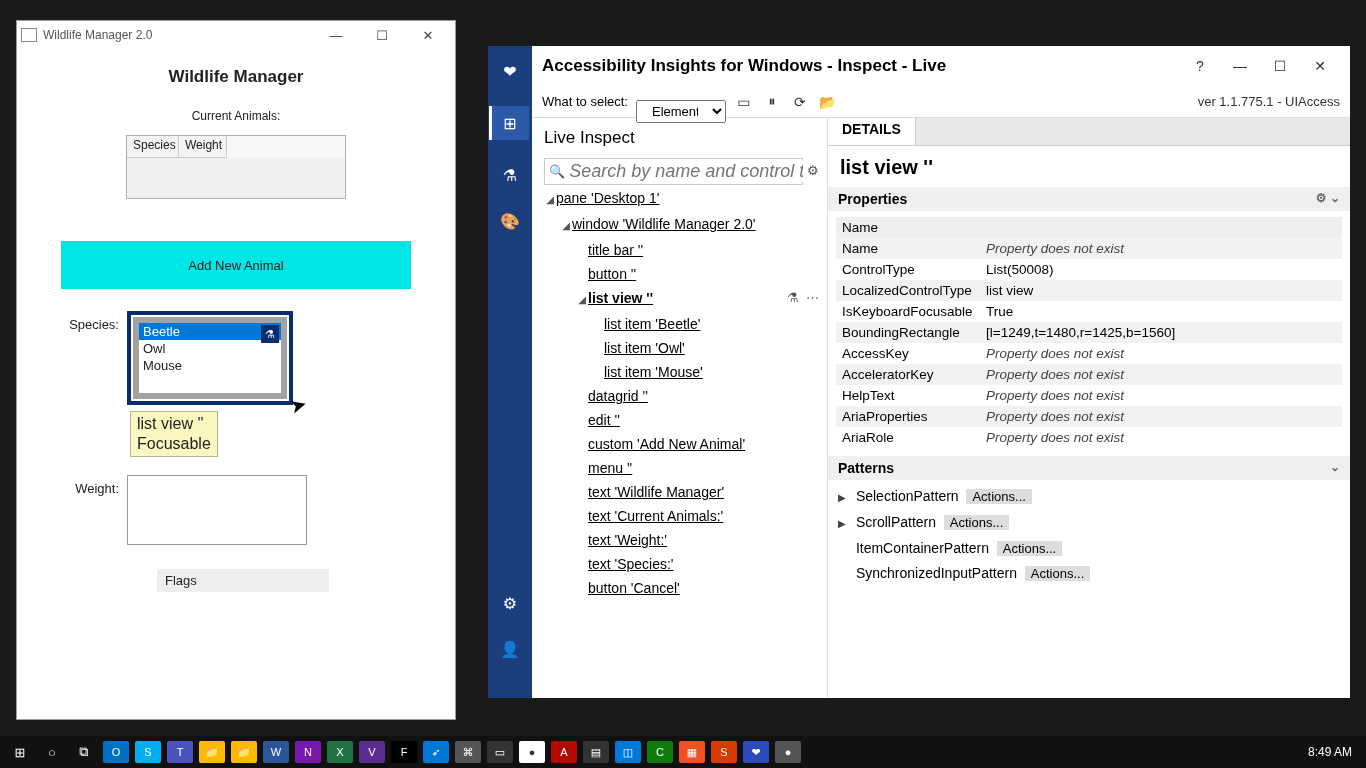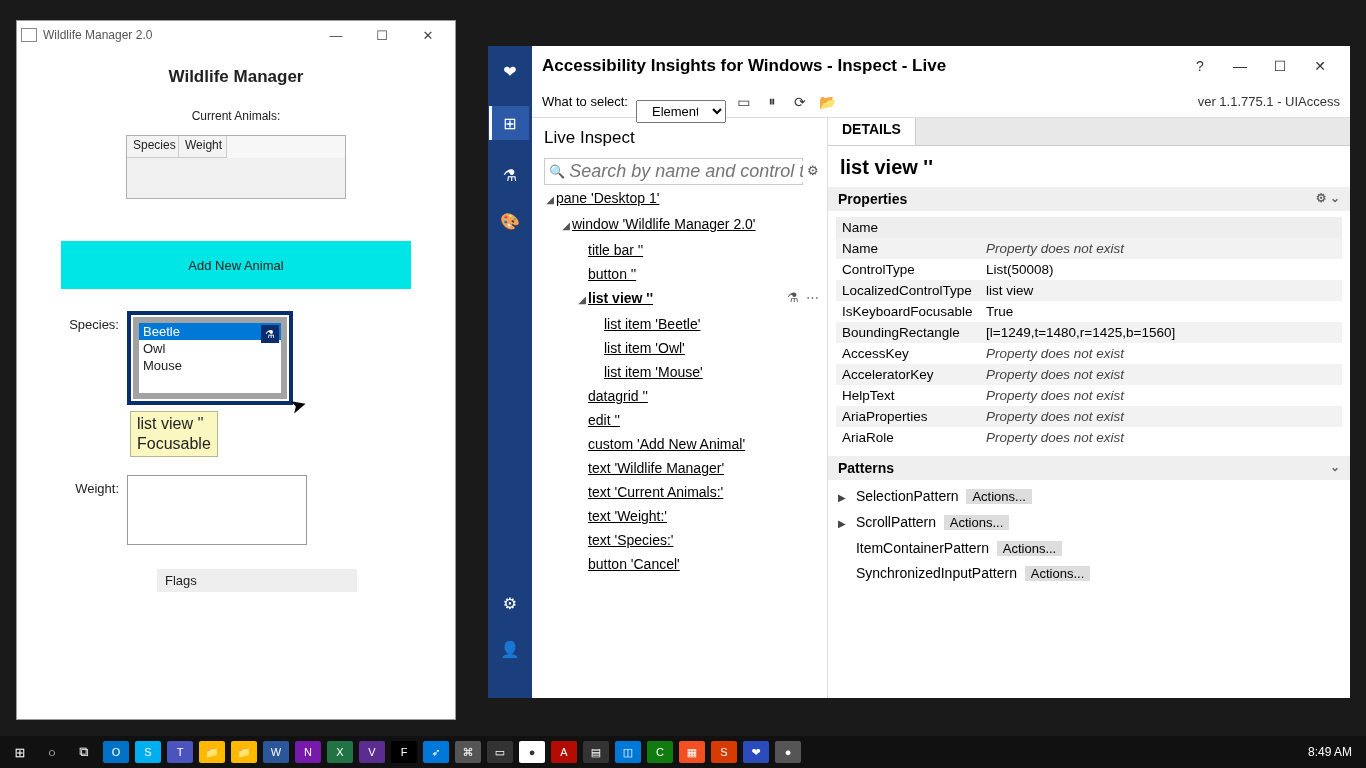--- a/index.html
+++ b/index.html
@@ -30,21 +30,21 @@
 .listbox-wrap { position: relative; }
 .listbox-outer { border: 4px solid #0a2d6e; padding: 2px; background:#fff; }
 .listbox { border: 6px solid #a3a3a3; width: 154px; height: 82px; background: #fff; font-size: 13px; position: relative; }
 .listbox .item { padding: 1px 4px; }
 .listbox .item.sel { background: #0078d7; color: #fff; }
 .beaker-badge { position: absolute; right: 2px; top: 2px; width: 18px; height: 18px; background: #0a2d6e; color: #fff; display:flex; align-items:center; justify-content:center; font-size:11px;}
 .cursor { position:absolute; left: 163px; top: 82px; font-size:20px; color:#000; transform: rotate(-15deg);}
 .tooltip { position: absolute; left: 3px; top: 100px; background: #fbf7c0; border: 1px solid #b7b48f; padding: 2px 6px; font-size: 16px; line-height: 1.25; }
 
 .textbox { border: 1px solid #999; width: 180px; height: 70px; background: #fff; }
-.flags { width: 200px; margin: 24px 0 0 100px; background: #eee; padding: 4px 8px; font-size: 13px; }
+.flags { width: 172px; margin: 24px 0 0 100px; background: #eee; padding: 4px 8px; font-size: 13px; }
 
 
 .insp-window {
   position: absolute; left: 488px; top: 46px; width: 862px; height: 652px;
   background: #fff; display: flex;
 }
 .insp-rail { width: 44px; background: #1b3e7c; display: flex; flex-direction: column; align-items: center; padding-top: 14px; gap: 24px; }
 .rail-icon { width: 22px; height: 22px; color: #fff; display:flex; align-items:center; justify-content:center; font-size:16px;}
 .rail-icon.selected { background: #2d5aa8; width: 40px; height: 34px; border-left: 3px solid #fff; margin-left:-3px;}
 .rail-spacer { flex: 1; }
@@ -190,20 +190,21 @@
           <div class="node" style="padding-left:20px;"><span class="twist">◢</span><span>window 'Wildlife Manager 2.0'</span></div>
           <div class="node" style="padding-left:48px;"><span>title bar ''</span></div>
           <div class="node" style="padding-left:48px;"><span>button ''</span></div>
           <div class="node" style="padding-left:36px;"><span class="twist">◢</span><span class="sel-node">list view ''</span><span class="node-tools"><span>⚗</span>&nbsp;&nbsp;<span>⋯</span></span></div>
           <div class="node" style="padding-left:64px;"><span>list item 'Beetle'</span></div>
           <div class="node" style="padding-left:64px;"><span>list item 'Owl'</span></div>
           <div class="node" style="padding-left:64px;"><span>list item 'Mouse'</span></div>
           <div class="node" style="padding-left:48px;"><span>datagrid ''</span></div>
           <div class="node" style="padding-left:48px;"><span>edit ''</span></div>
           <div class="node" style="padding-left:48px;"><span>custom 'Add New Animal'</span></div>
+          <div class="node" style="padding-left:48px;"><span>menu ''</span></div>
           <div class="node" style="padding-left:48px;"><span>text 'Wildlife Manager'</span></div>
           <div class="node" style="padding-left:48px;"><span>text 'Current Animals:'</span></div>
           <div class="node" style="padding-left:48px;"><span>text 'Weight:'</span></div>
           <div class="node" style="padding-left:48px;"><span>text 'Species:'</span></div>
           <div class="node" style="padding-left:48px;"><span>button 'Cancel'</span></div>
         </div>
       </div>
       <div class="right-pane">
         <div class="details-tab-row">
           <div class="details-tab">DETAILS</div>

